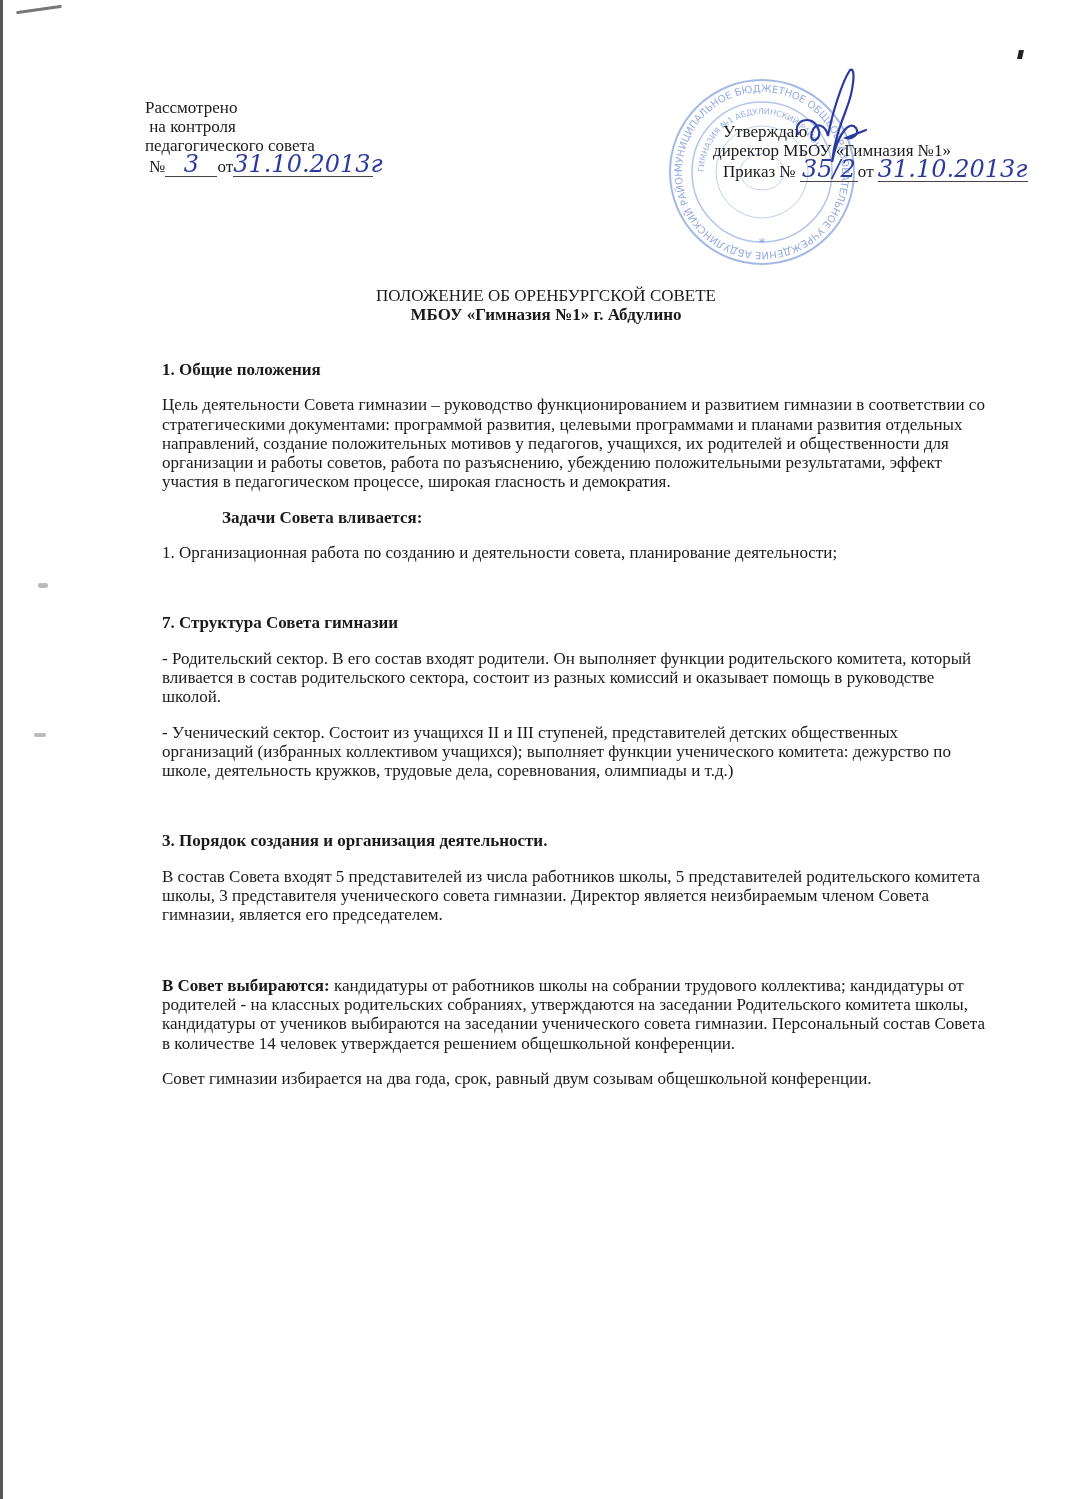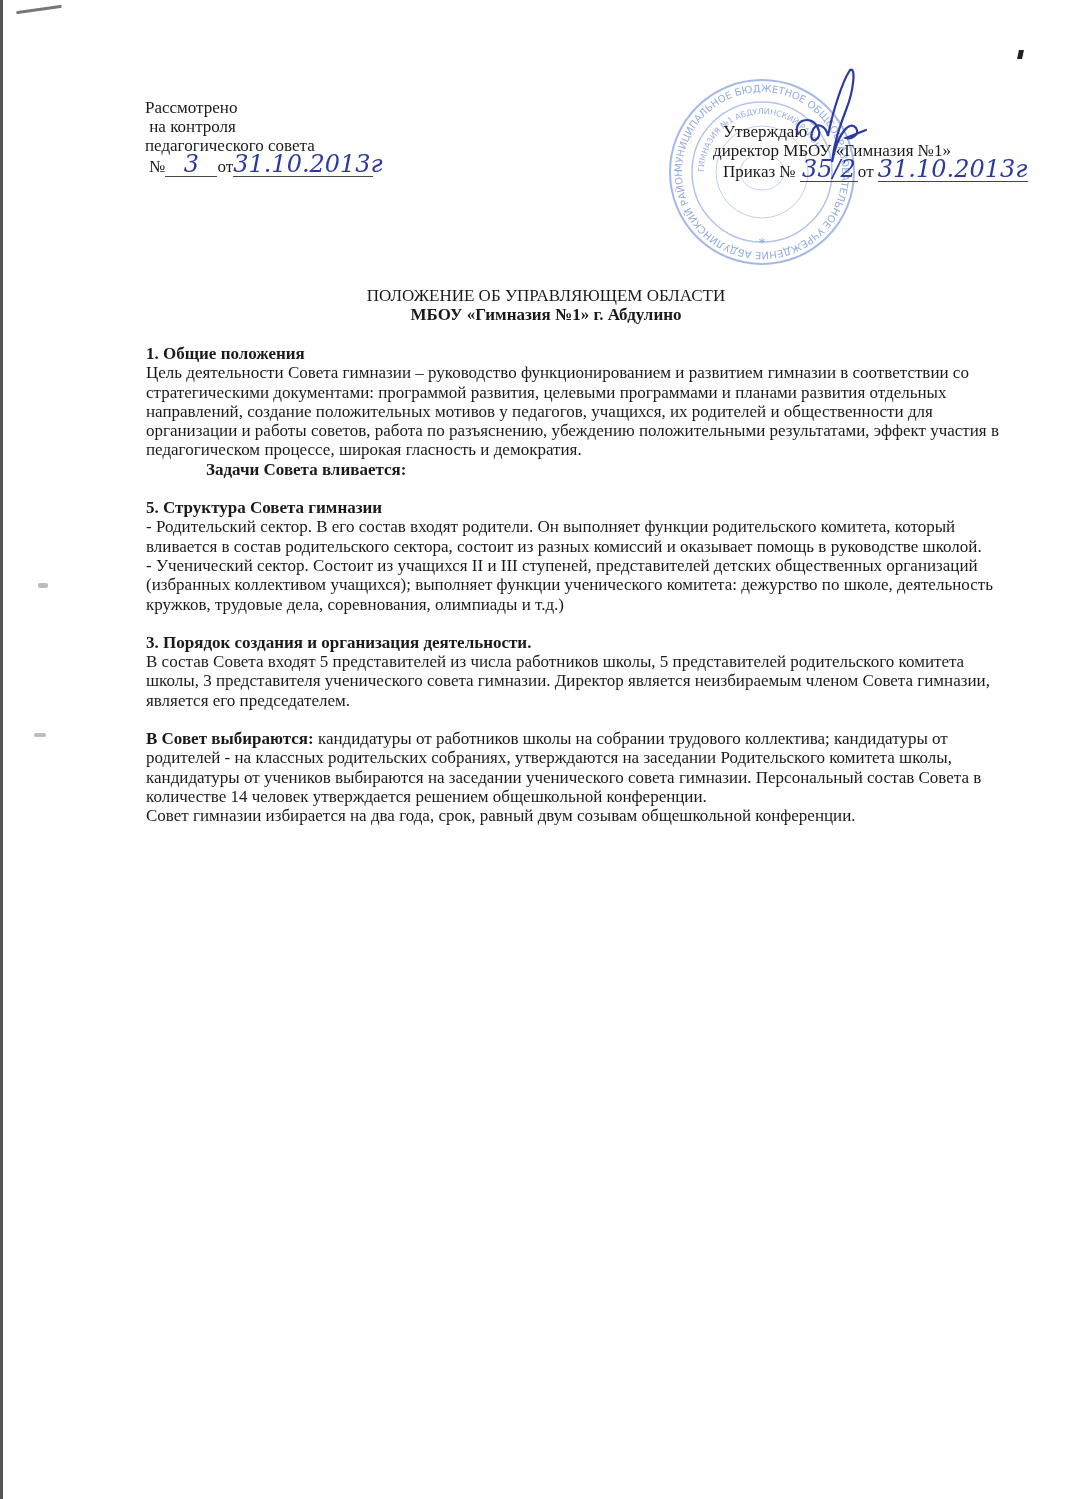--- a/index.html
+++ b/index.html
@@ -24,21 +24,21 @@
     .header-right div { white-space: pre; margin-left: 43px; }
 
     .stamp { position: absolute; left: 668px; top: 78px; width: 188px; height: 188px; z-index: 1; }
     .signature { position: absolute; left: 790px; top: 62px; width: 80px; height: 110px; z-index: 3; }
 
     .title { position: absolute; left: 0; width: 1092px; text-align: center; font-size: 17px; }
     .title1 { top: 286px; }
     .title2 { top: 305px; font-weight: bold; }
 
     .body-text { position: absolute; left: 146px; top: 325px; width: 860px; font-size: 17px; line-height: 19.3px; }
-    .body-text p { margin: 0; }
+    .body-text p { margin: 16px; }
     .h { font-weight: bold; }
     .indent { padding-left: 55px; }
     .indent-h { padding-left: 60px; }
     .gap { height: 19px; }
   </style>
 </head>
 <body>
 
 <div class="page" data-name="document-page">
   <div class="left-edge" data-name="scan-edge"></div>
@@ -75,30 +75,31 @@
   <svg class="signature" viewBox="0 0 80 110" data-name="director-signature">
     <path d="M8,72 C2,58 22,52 28,66 C34,78 18,84 22,70 C26,58 36,64 38,74 C42,52 52,20 60,8 C66,4 64,28 56,48 C50,64 44,80 42,100 C48,70 60,58 66,66 C70,72 62,78 56,76 L76,68" fill="none" stroke="#2b3a9e" stroke-width="2.2" stroke-linecap="round" data-name="signature-stroke"></path>
   </svg>
 
   <div class="header-right" data-name="approval-block">
     <div style="padding-left:10px;" data-name="approve-label">Утверждаю</div>
     <div data-name="approver-title">директор МБОУ «Гимназия №1»</div>
     <div style="padding-left:10px;" data-name="order-line"><span data-name="order-prefix">Приказ №</span> <span class="uline" style="width:58px;text-align:center;" data-name="order-field"><span class="hw" data-name="order-value">35/2</span></span><span data-name="from-label">от</span> <span class="uline" style="width:150px;" data-name="approval-date-field"><span class="hw" data-name="approval-date-value">31.10.2013г</span></span></div>
   </div>
 
-  <div class="title title1" data-name="document-title">ПОЛОЖЕНИЕ ОБ УПРАВЛЯЮЩЕМ ОБЛАСТИ</div>
+  <div class="title title1" data-name="document-title">ПОЛОЖЕНИЕ ОБ ОРЕНБУРГСКОЙ СОВЕТЕ</div>
   <div class="title title2" data-name="document-subtitle">МБОУ «Гимназия №1» г. Абдулино</div>
 
   <div class="body-text" data-name="document-body">
     <div class="gap"></div>
     <p class="h" data-name="section-1-heading">1. Общие положения</p>
     <p data-name="section-1-paragraph-2">Цель деятельности Совета гимназии – руководство функционированием и развитием гимназии в соответствии со стратегическими документами: программой развития, целевыми программами и планами развития отдельных направлений, создание положительных мотивов у педагогов, учащихся, их родителей и общественности для организации и работы советов, работа по разъяснению, убеждению положительными результатами, эффект участия в педагогическом процессе, широкая гласность и демократия.</p>
     <p class="h indent-h" data-name="tasks-heading">Задачи Совета вливается:</p>
+    <p data-name="task-1">1. Организационная работа по созданию и деятельности совета, планирование деятельности;</p>
     <div class="gap"></div>
-    <p class="h" data-name="section-2-heading">5. Структура Совета гимназии</p>
+    <p class="h" data-name="section-2-heading">7. Структура Совета гимназии</p>
     <p data-name="parent-sector">- Родительский сектор. В его состав входят родители. Он выполняет функции родительского комитета, который вливается в состав родительского сектора, состоит из разных комиссий и оказывает помощь в руководстве школой.</p>
     <p data-name="student-sector">-  Ученический сектор. Состоит из учащихся II и III ступеней, представителей детских общественных организаций (избранных коллективом учащихся); выполняет функции ученического комитета: дежурство по школе, деятельность кружков, трудовые дела, соревнования, олимпиады и т.д.)</p>
     <div class="gap"></div>
     <p class="h" data-name="section-3-heading">3. Порядок создания и организация деятельности.</p>
     <p data-name="council-composition">В состав Совета входят 5 представителей из числа работников школы, 5 представителей родительского комитета школы, 3 представителя ученического совета гимназии. Директор является неизбираемым членом Совета гимназии, является его председателем.</p>
     <div class="gap"></div>
     <p data-name="election-paragraph"><span class="h" data-name="election-lead">В Совет выбираются:</span><span data-name="election-text"> кандидатуры от работников школы на собрании трудового коллектива; кандидатуры от родителей - на классных родительских собраниях, утверждаются на заседании Родительского комитета школы, кандидатуры от учеников выбираются на заседании ученического совета гимназии. Персональный состав Совета в количестве 14 человек утверждается решением общешкольной конференции.</span></p>
     <p data-name="term-paragraph">Совет гимназии избирается на два года, срок, равный двум созывам общешкольной конференции.</p>
   </div>
 </div>

